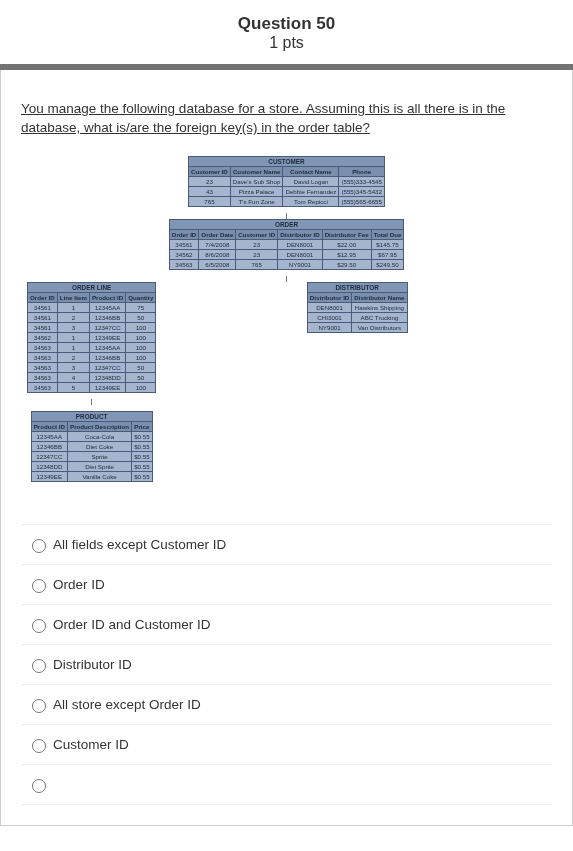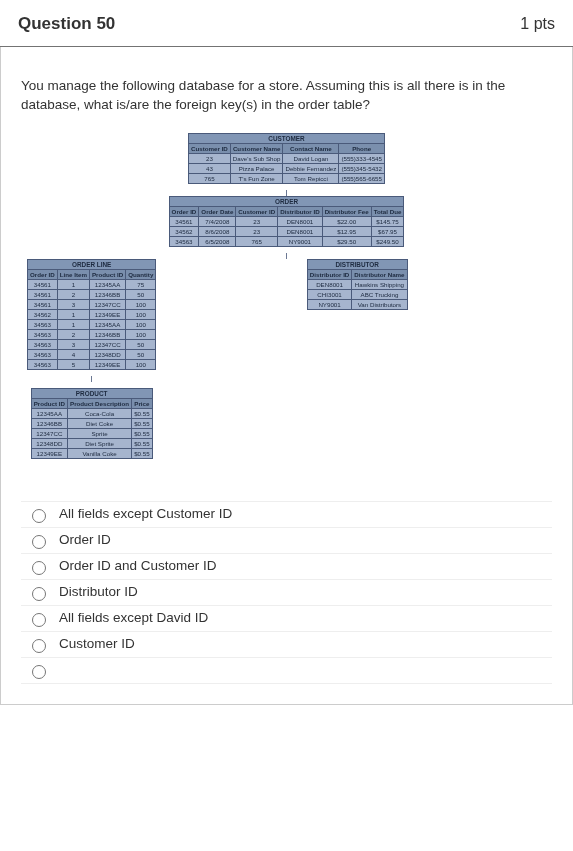--- a/index.html
+++ b/index.html
@@ -3,25 +3,26 @@
   <meta charset="utf-8">
   <style>
     body {
       margin: 0;
       padding: 0;
       font-family: Arial, Helvetica, sans-serif;
       width: 573px;
       background: #fff;
     }
     .header {
-      border-bottom: 1px solid #737373;
+      border-bottom: 6px solid #737373;
       padding: 14px 18px 12px;
       display: flex;
       justify-content: space-between;
       align-items: center;
+      flex-direction: column;
     }
     .header h1 {
       margin: 0;
       font-size: 17px;
       font-weight: bold;
       color: #333;
     }
     .pts {
       font-size: 16px;
       font-weight: normal;
@@ -30,20 +31,21 @@
     .content {
       border: 1px solid #ccc;
       border-top: none;
       padding: 30px 20px 20px;
     }
     .q-text {
       font-size: 13.5px;
       line-height: 1.4;
       color: #333;
       margin-bottom: 18px;
+      text-decoration: underline;
     }
     .diagram {
       padding: 0 6px 16px;
     }
     .dbtable {
       border-collapse: collapse;
       font-size: 6.2px;
       margin: 0 auto;
       table-layout: fixed;
     }
@@ -80,24 +82,25 @@
     .stackcol {
       display: flex;
       flex-direction: column;
       gap: 6px;
       align-items: center;
     }
     .options {
       margin-top: 20px;
     }
     .opt {
-      padding: 4px 6px;
+      padding: 11px 6px;
       border-bottom: 1px solid #eee;
       display: flex;
-      gap: 10px;
+      align-items: center;
+      gap: 4px;
       font-size: 13.5px;
       color: #333;
     }
     .opt:first-child { border-top: 1px solid #eee; }
     .opt input[type=radio] {
       width: 14px;
       height: 14px;
     }
     .conn {
       height: 6px;
@@ -346,21 +349,21 @@
       <label class="opt">
         <input type="radio" name="q50" style="">
         <span>Order ID and Customer ID</span>
       </label>
       <label class="opt">
         <input type="radio" name="q50" style="">
         <span>Distributor ID</span>
       </label>
       <label class="opt">
         <input type="radio" name="q50" style="">
-        <span>All fields except David ID</span>
+        <span>All store except Order ID</span>
       </label>
       <label class="opt">
         <input type="radio" name="q50" style="">
         <span>Customer ID</span>
       </label>
       <label class="opt">
         <input type="radio" name="q50" style="">
       </label>
     </div>
 </div>

